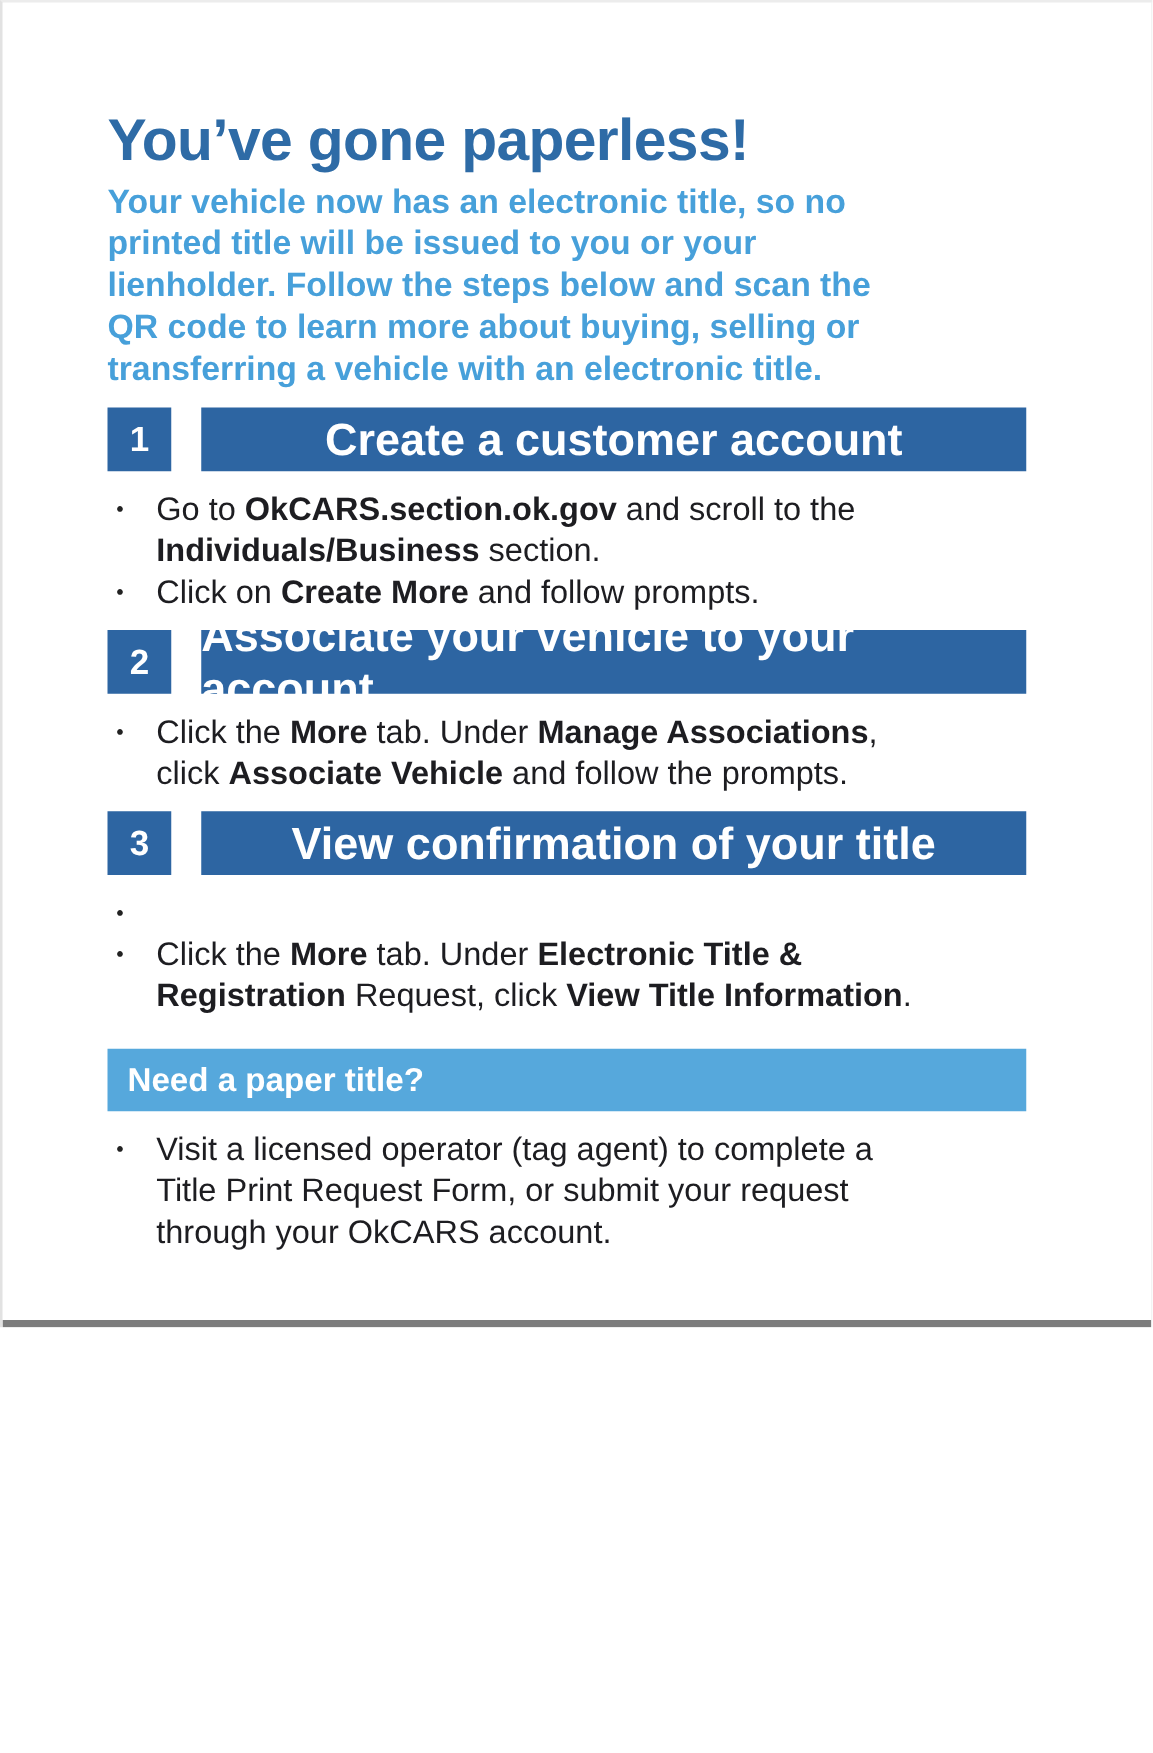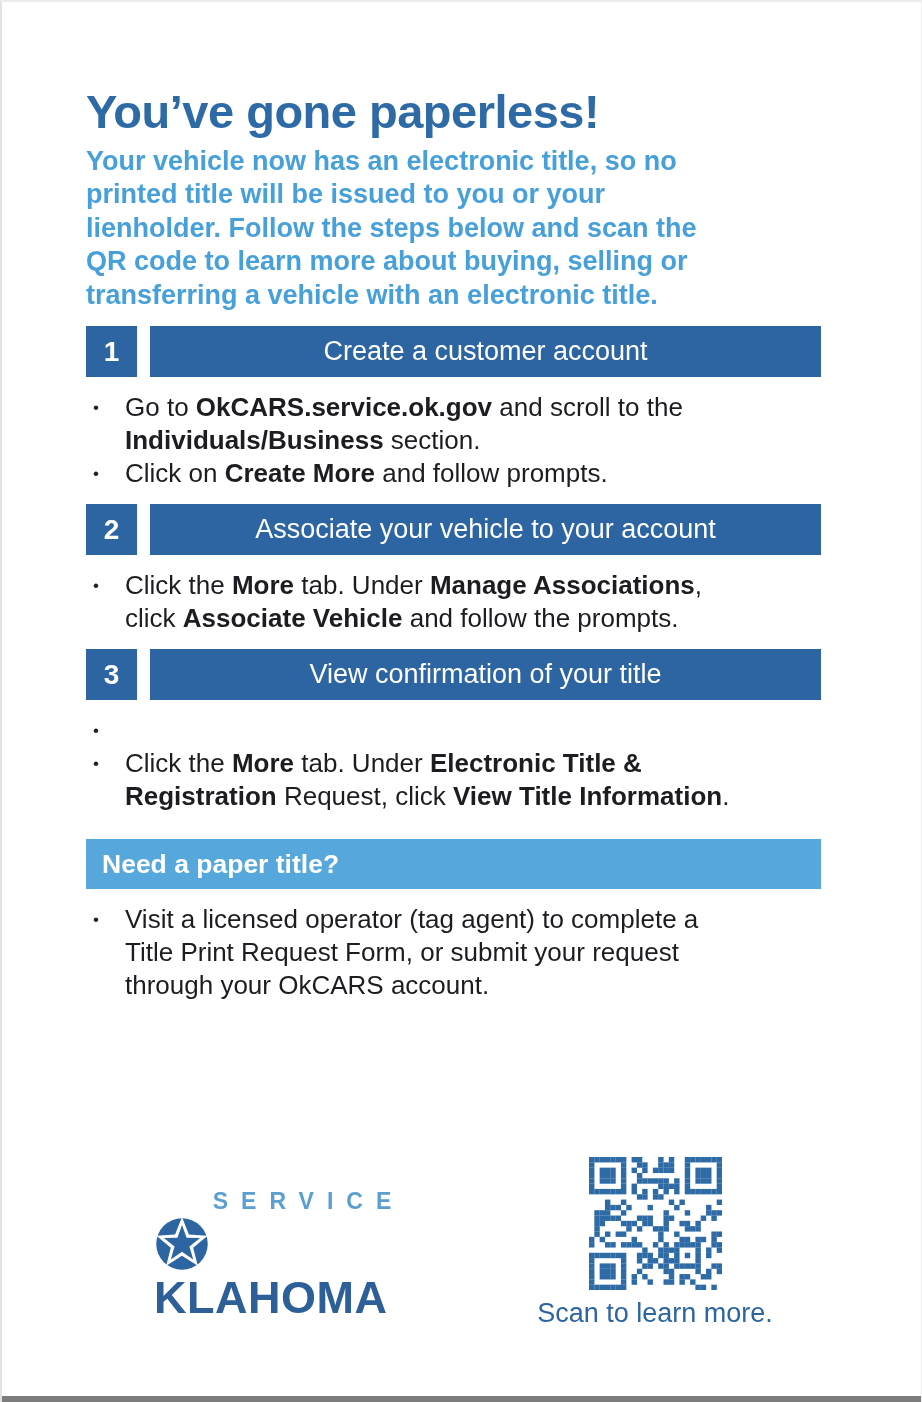--- a/index.html
+++ b/index.html
@@ -1,36 +1,36 @@
 <!DOCTYPE html>
 <html style="--dark-blue: #2d65a2; --light-blue: #56a8dc; --title-blue: #2e6ba6; --intro-blue: #47a0da; --body-text: #1d1d21; --logo-service: #5b9fd0; --logo-oklahoma: #2d5f99;"><head>
 <meta charset="utf-8">
 <style>
   * { margin:0; padding:0; box-sizing:border-box; }
   html,body { background:#ffffff; font-family:"Liberation Sans", sans-serif; }
   .page {
-    position:relative; width:922px; height:1402px; background:#ffffff;
+    position:relative; width:922px; height:1062px; background:#ffffff;
     border-left:2px solid #e2e2e2; border-top:2px solid #ececec; border-right:1px solid #efefef;
     overflow:hidden;
   }
   .bottom-strip { position:absolute; left:0; right:0; bottom:0; height:6px; background:#7c7c7c; }
   .content { padding:0 100px 0 84px; }
 
   .title { margin-top:84px; font-size:47px; font-weight:bold; letter-spacing:-0.5px;
            color:var(--title-blue); line-height:1.12; }
   .intro { margin-top:6px; font-size:27px; font-weight:bold; color:var(--intro-blue);
            line-height:33.5px; white-space:pre-line; }
 
   .step-row { display:flex; margin-top:14px; height:51px; }
   .step-number { width:51px; height:51px; background:var(--dark-blue); color:#fff;
                  font-size:28px; font-weight:bold; display:flex; align-items:center;
                  justify-content:center; flex:none; }
-  .step-banner { flex:1; margin-left:13px; background:var(--dark-blue); color:#fff;
+  .step-banner { flex:1; margin-left:24px; background:var(--dark-blue); color:#fff;
                  display:flex; align-items:center; justify-content:center;
-                 font-size:27px; font-weight:normal; }
+                 font-size:36px; font-weight:bold; }
 
   ul.bullets { list-style:none; margin:14px 0 0 0; }
   ul.bullets li { display:flex; color:var(--body-text); font-size:26px; line-height:33px; }
   .dot { width:39px; padding-left:7px; font-size:17px; line-height:33px; flex:none; color:#222; }
   .bullet-text { white-space:pre-line; }
   .bullet-text b { font-weight:bold; }
 
   .section-banner { margin-top:26px; height:50px; background:var(--light-blue); color:#fff;
                     display:flex; align-items:center; padding-left:16px;
                     font-size:26.5px; font-weight:bold; }
@@ -63,21 +63,21 @@
 transferring a vehicle with an electronic title.</p>
 
     <div id="steps-container">
         <div class="step-row">
           <div class="step-number">1</div>
           <div class="step-banner">Create a customer account</div>
         </div>
         <ul class="bullets">
           <li>
             <span class="dot">•</span>
-            <span class="bullet-text">Go to <b>OkCARS.service.ok.gov</b> and scroll to the
+            <span class="bullet-text">Go to <b>OkCARS.section.ok.gov</b> and scroll to the
 <b>Individuals/Business</b> section.</span>
           </li>
           <li>
             <span class="dot">•</span>
             <span class="bullet-text">Click on <b>Create More</b> and follow prompts.</span>
           </li>
         </ul>
         <div class="step-row">
           <div class="step-number">2</div>
           <div class="step-banner">Associate your vehicle to your account</div>

